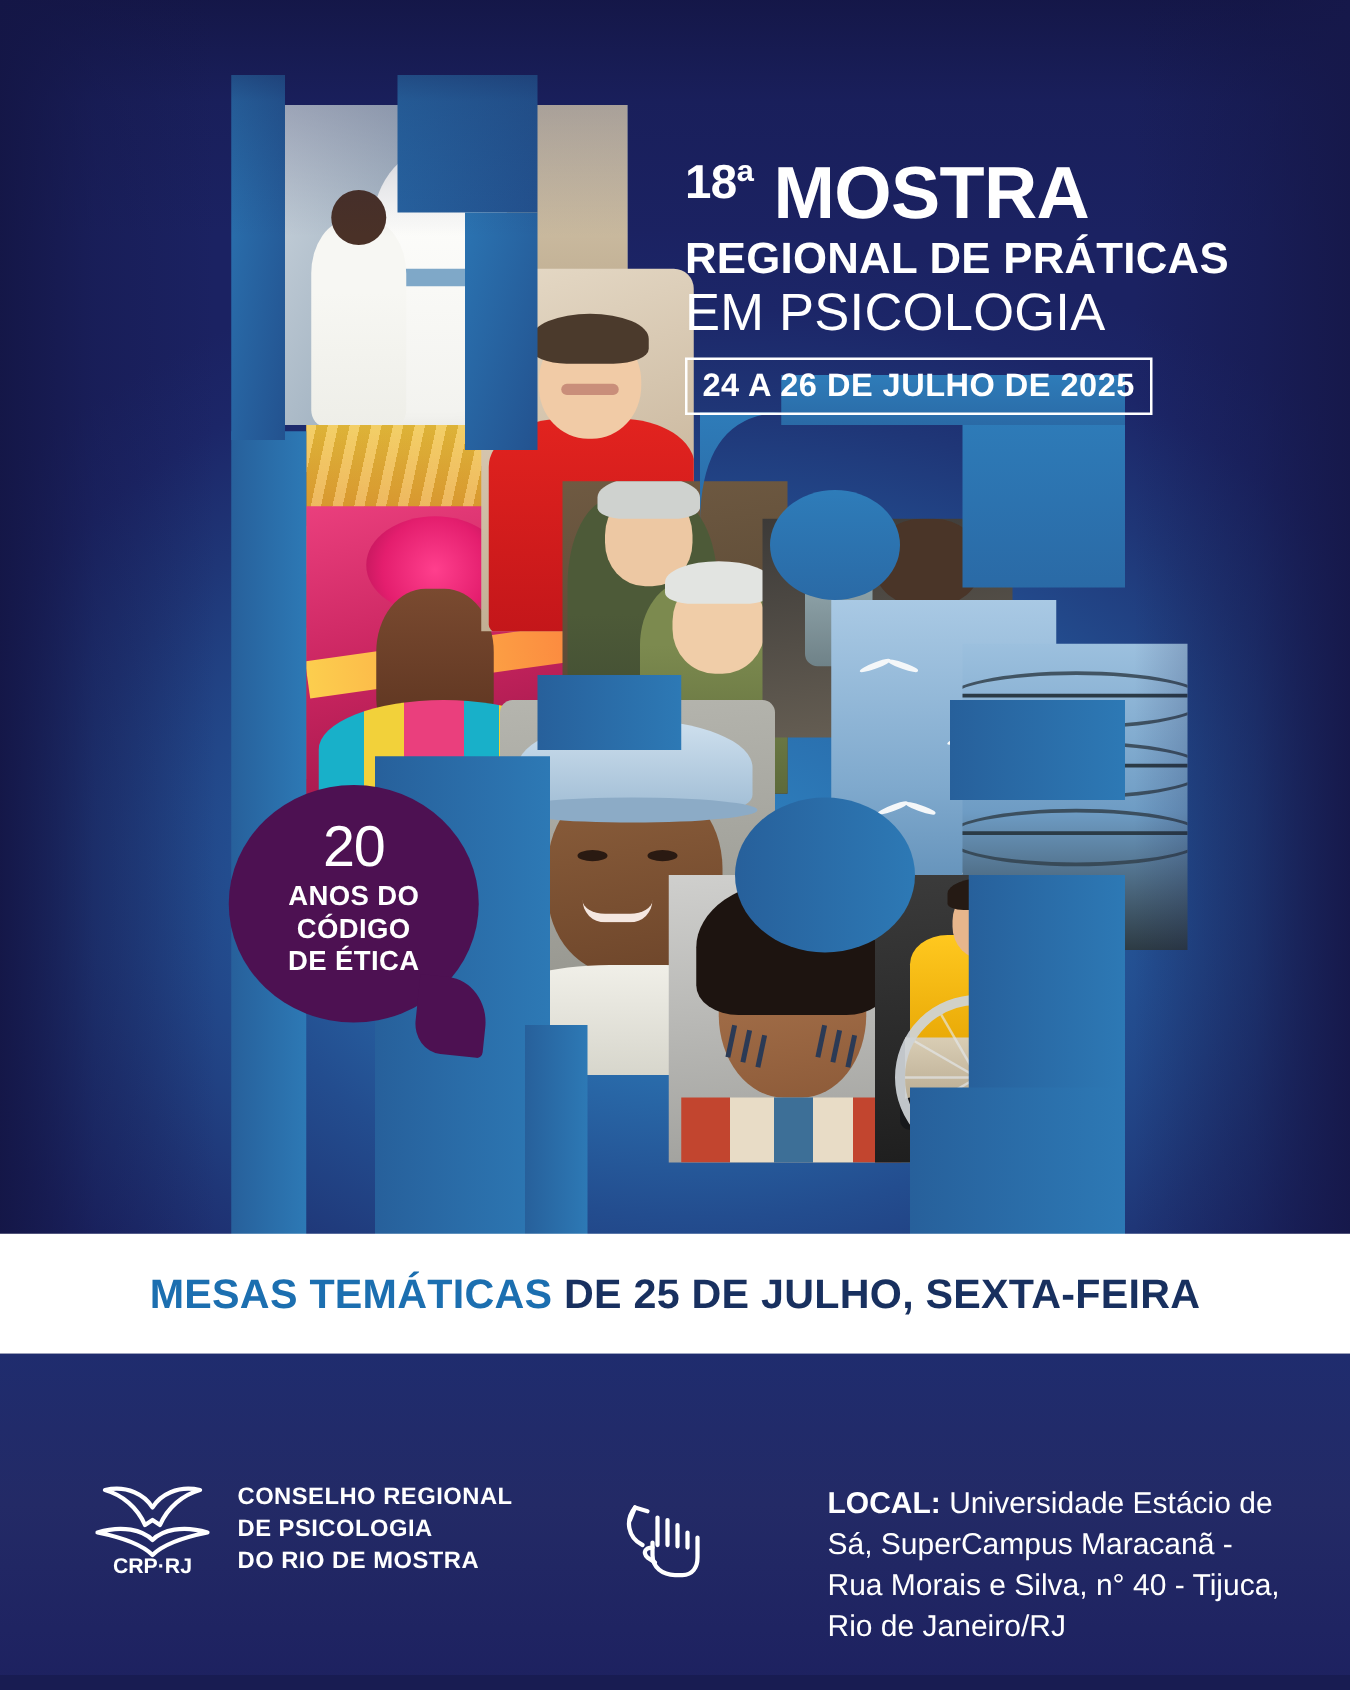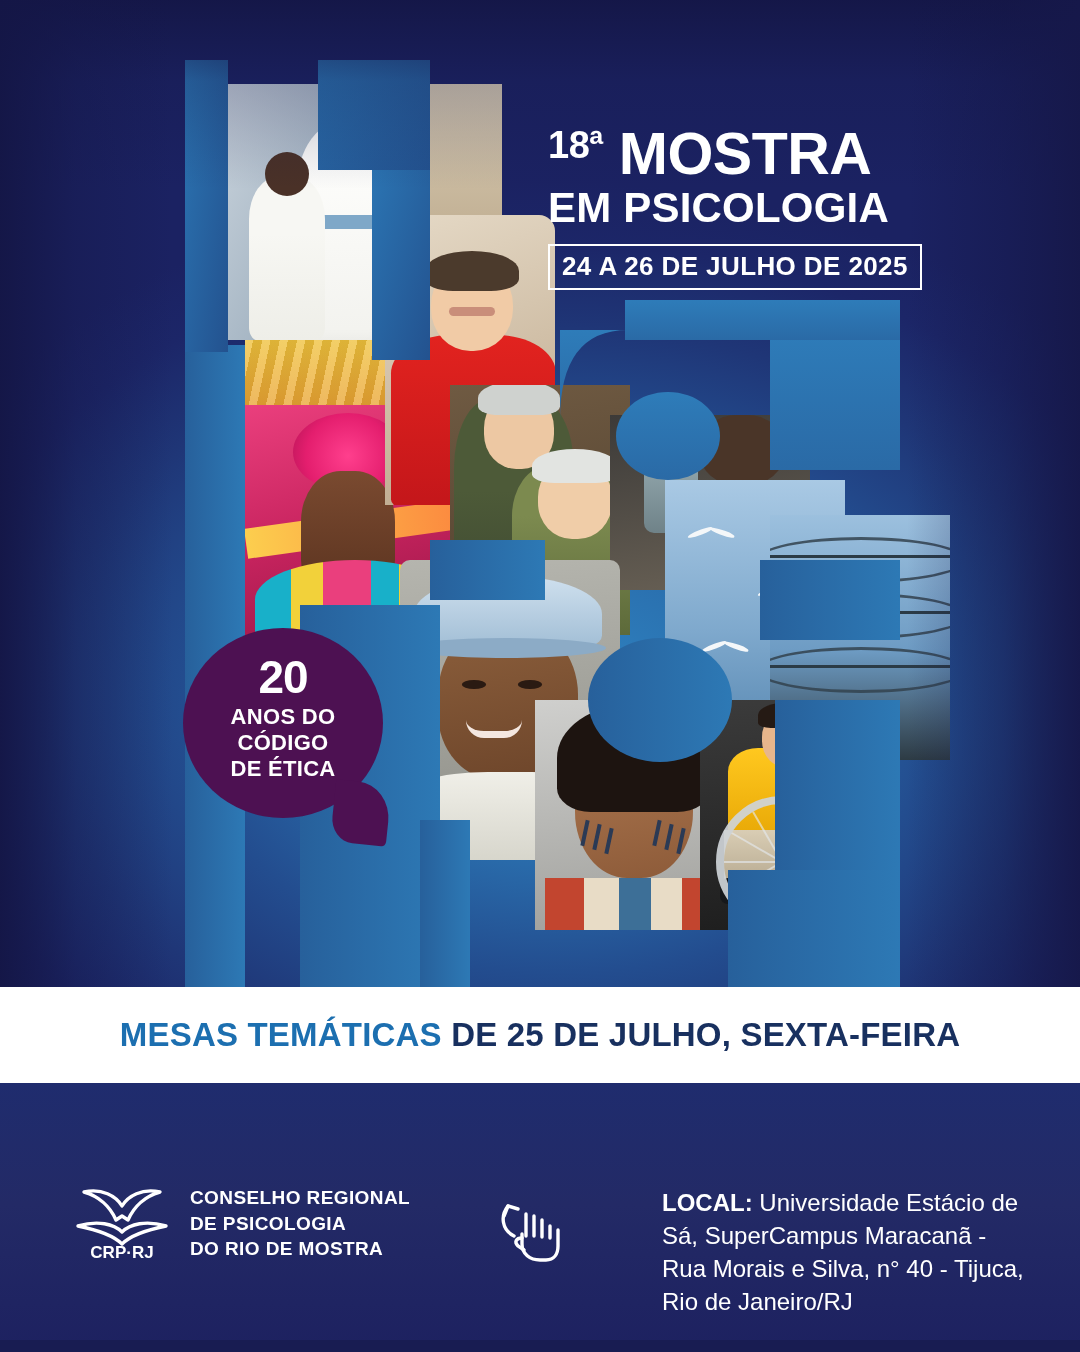--- a/index.html
+++ b/index.html
@@ -42,21 +42,21 @@
     letter-spacing:-0.5px;
     white-space:nowrap;
   }
   .hl-1 .sup { font-size:38px; vertical-align:16px; }
   .hl-2 {
     font-size:35px; font-weight:bold; line-height:1.06;
     letter-spacing:0.2px; margin-top:5px;
     white-space:nowrap;
   }
   .hl-3 {
-    font-size:42px; font-weight:bold; line-height:1.05;
+    font-size:42px; font-weight:normal; line-height:1.05;
     letter-spacing:0.2px; margin-top:3px;
     white-space:nowrap;
   }
   .date-box {
     display:inline-block;
     margin-top:14px;
     border:2px solid #ffffff;
     padding:5px 12px 6px 12px;
     font-size:26px; font-weight:bold;
     letter-spacing:0.4px;
@@ -265,21 +265,21 @@
   .badge::after{
     content:"";
     position:absolute; left:150px; bottom:-26px;
     width:56px; height:62px;
     background:#4d1152;
     border-radius:0 60% 8% 40%;
     transform:rotate(6deg);
   }
   .badge .num {
     padding-top:26px;
-    font-size:46px; font-weight:bold; line-height:1;
+    font-size:46px; font-weight:normal; line-height:1;
     letter-spacing:-1px;
   }
   .badge .txt {
     margin-top:4px;
     font-size:22px; font-weight:bold; line-height:1.18;
     letter-spacing:0.3px;
   }
 
   
   .band {
@@ -450,20 +450,21 @@
 
     <path d="M775,700 L900,700 L900,1000 L775,1000 Z" fill="url(#bgC)"></path>
     <path d="M728,870 L900,870 L900,1000 L728,1000 Z" fill="url(#bgC)"></path>
 
     <path d="M430,540 L545,540 L545,600 L430,600 Z" fill="url(#bgC)"></path>
     <path d="M760,560 L900,560 L900,640 L760,640 Z" fill="url(#bgC)"></path>
   </svg>
 
   <div class="headline">
     <div class="hl-1"><span class="sup">18ª</span> <span>MOSTRA</span></div>
+    <div class="hl-2">REGIONAL DE PRÁTICAS</div>
     <div class="hl-3">EM PSICOLOGIA</div>
     <div class="date-box">24 A 26 DE JULHO DE 2025</div>
   </div>
 
   <div class="badge">
     <div class="num">20</div>
     <div class="txt">
       <div>ANOS DO</div>
       <div>CÓDIGO</div>
       <div>DE ÉTICA</div>

